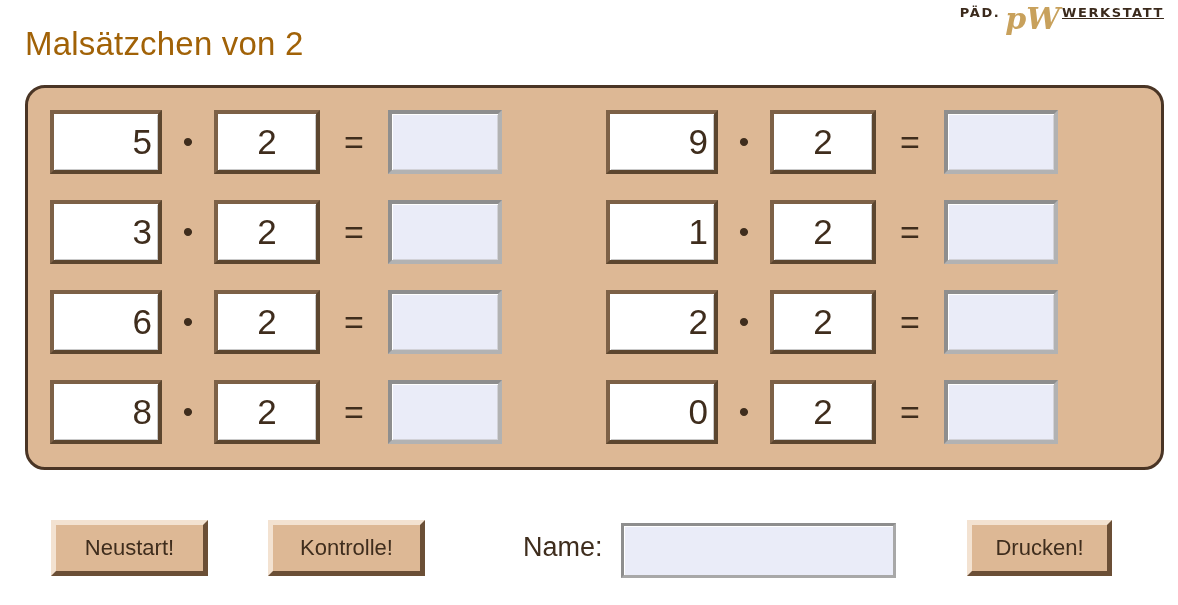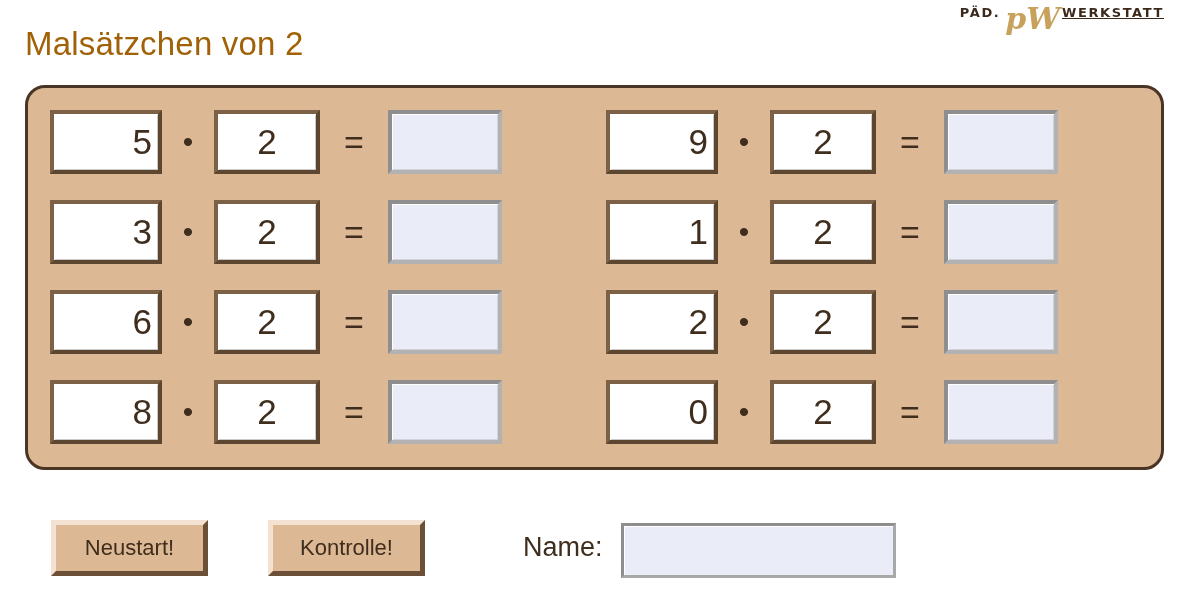--- a/index.html
+++ b/index.html
@@ -284,13 +284,14 @@
     </div>
 
   </div>
 </div>
 
 <div id="bottom-bar">
   <div class="btn" id="btn-neustart">Neustart!</div>
   <div class="btn" id="btn-kontrolle">Kontrolle!</div>
   <div id="name-label">Name:</div>
   <input id="name-input" type="text" value="" style="">
+  <div class="btn" id="btn-drucken">Drucken!</div>
 </div>
 
 </body></html>

